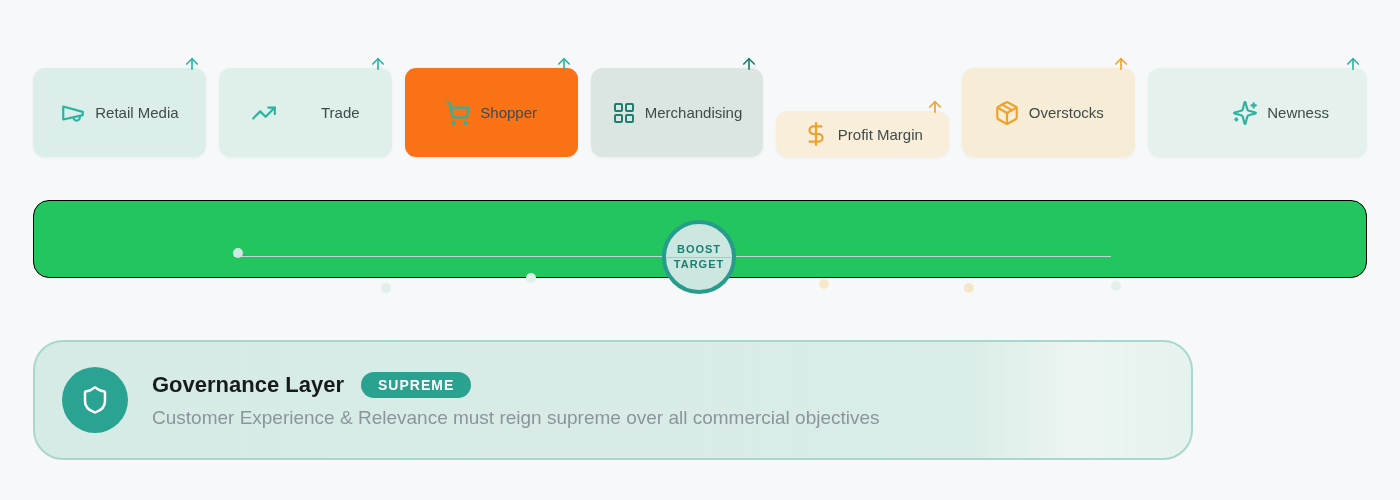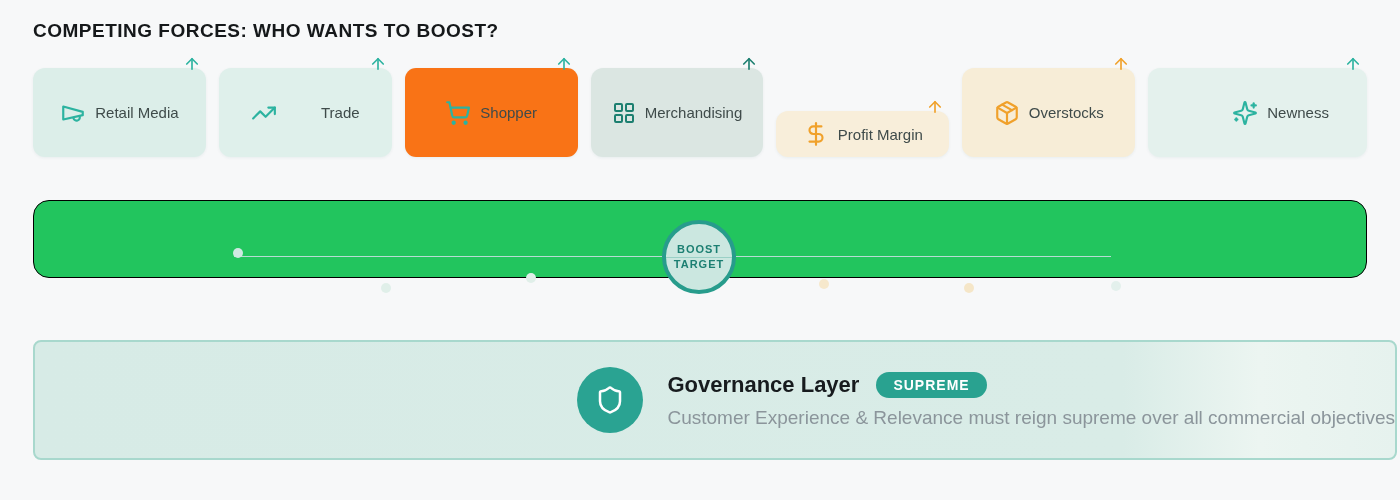--- a/index.html
+++ b/index.html
@@ -79,26 +79,26 @@
   }
   .boost-target::before {
     content:""; position:absolute; left:0; right:0; top:50%;
     height:1px; background:rgba(42,156,140,.3);
   }
   .boost-target span { position:relative; }
 
   
   .governance {
     position:absolute; left:33px; top:340px;
-    width:1364px; height:120px;
-    border-radius:8px;
+    width:1160px; height:120px;
+    border-radius:30px;
     border:2px solid #a8d8cd;
     background:linear-gradient(90deg,#d7ebe6 0%,#d9ece7 80%,#ecf5f1 90%,#e6f2ee 100%);
     display:flex; align-items:center;
-    padding-left:27px; gap:24px;justify-content:flex-end;
+    padding-left:27px; gap:24px;
   }
   .gov-icon-circle {
     width:66px; height:66px; border-radius:50%;
     background:#2aa392; color:#ffffff;
     display:flex; align-items:center; justify-content:center;
     flex:0 0 auto;
   }
   .gov-title-row { display:flex; align-items:center; gap:17px; }
   .gov-title { font-size:22px; font-weight:bold; color:#171b1e; }
   .gov-badge {
@@ -106,21 +106,20 @@
     font-size:14px; font-weight:bold; letter-spacing:1px;
     padding:5px 17px; border-radius:999px;
   }
   .gov-desc { font-size:19px; color:#8b959b; margin-top:9px; }
 </style>
 </head>
 <body>
 
 <div class="stage">
 
-  <div class="page-title">COMPETING FORCES: WHO WANTS TO BOOST?</div>
 
   <div class="cards">
 
     <div class="card c1">
       <span class="arrow ic-teal">
         <svg width="18" height="18" viewBox="0 0 24 24" fill="none" stroke="currentColor" stroke-width="2.2" stroke-linecap="round" stroke-linejoin="round">
             <path d="m5 12 7-7 7 7"></path>
             <path d="M12 19V5"></path>
           </svg>
       </span>

